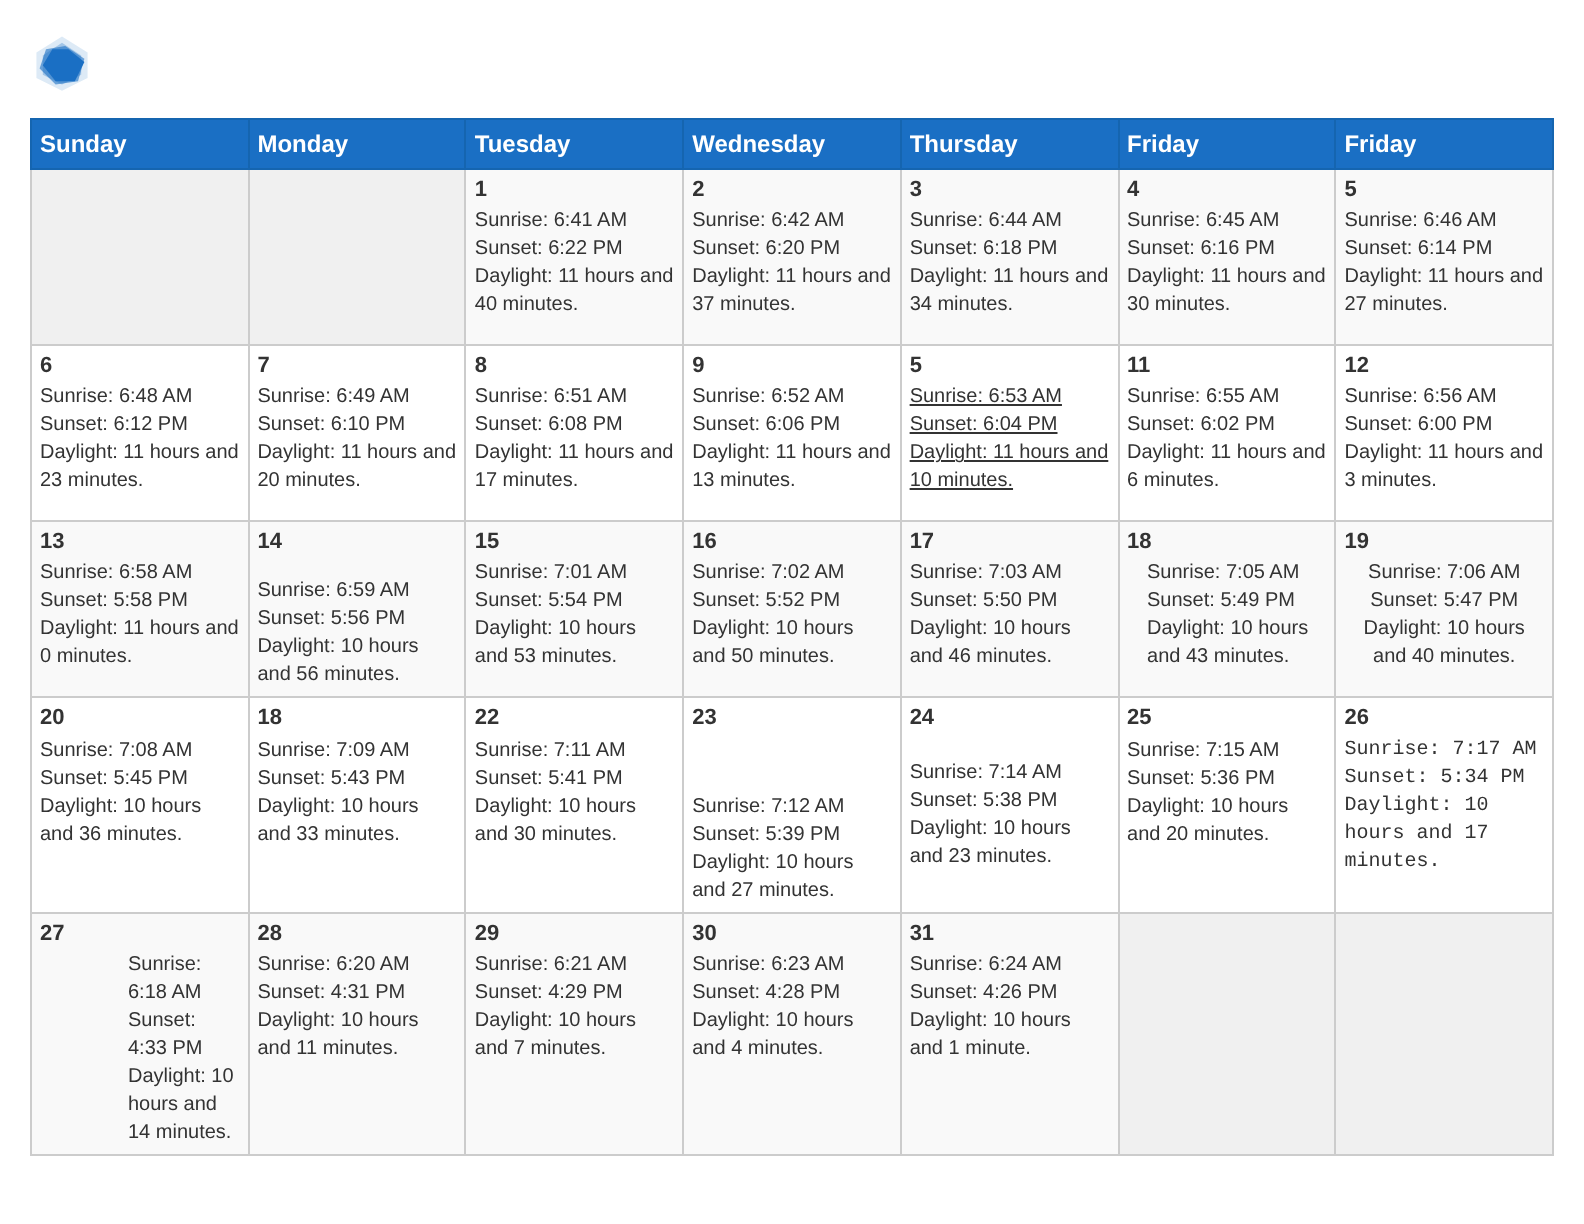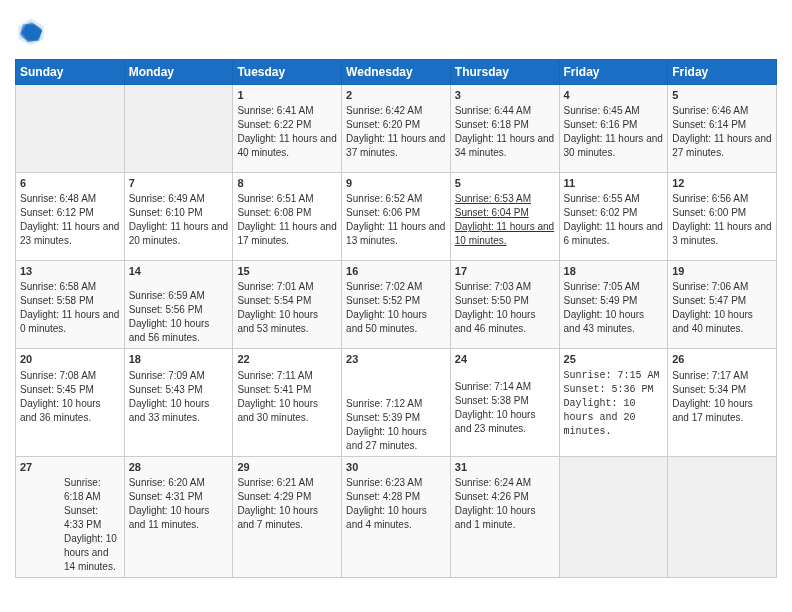--- a/index.html
+++ b/index.html
@@ -241,27 +241,27 @@
 Daylight: 10 hours and 50 minutes.</div>
           </td>
           <td>
             <span class="day-number">17</span>
             <div class="day-info" style="white-space: pre-line;">Sunrise: 7:03 AM
 Sunset: 5:50 PM
 Daylight: 10 hours and 46 minutes.</div>
           </td>
           <td>
             <span class="day-number">18</span>
-            <div class="day-info" style="white-space: pre-line;">Sunrise: 7:05 AM
+            <div class="day-info" style="white-space: pre-line; margin-left: 10px;">Sunrise: 7:05 AM
 Sunset: 5:49 PM
 Daylight: 10 hours and 43 minutes.</div>
           </td>
           <td>
             <span class="day-number">19</span>
-            <div class="day-info" style="white-space: pre-line;">Sunrise: 7:06 AM
+            <div class="day-info" style="white-space: pre-line; text-align: center;">Sunrise: 7:06 AM
 Sunset: 5:47 PM
 Daylight: 10 hours and 40 minutes.</div>
           </td>
         </tr>
         <tr>
           <td>
             <span class="day-number">20</span>
             <div class="day-info" style="white-space: pre-line;">Sunrise: 7:08 AM
 Sunset: 5:45 PM
 Daylight: 10 hours and 36 minutes.</div>
@@ -285,27 +285,27 @@
 Daylight: 10 hours and 27 minutes.</div>
           </td>
           <td>
             <span class="day-number">24</span>
             <div class="day-info" style="white-space: pre-line; margin-top: 12px;">Sunrise: 7:14 AM
 Sunset: 5:38 PM
 Daylight: 10 hours and 23 minutes.</div>
           </td>
           <td>
             <span class="day-number">25</span>
-            <div class="day-info" style="white-space: pre-line; font-family: Liberation Mono, monospace;">Sunrise: 7:15 AM
+            <div class="day-info" style="white-space: pre-line;">Sunrise: 7:15 AM
 Sunset: 5:36 PM
 Daylight: 10 hours and 20 minutes.</div>
           </td>
           <td>
             <span class="day-number">26</span>
-            <div class="day-info" style="white-space: pre-line;">Sunrise: 7:17 AM
+            <div class="day-info" style="white-space: pre-line; font-family: Liberation Mono, monospace;">Sunrise: 7:17 AM
 Sunset: 5:34 PM
 Daylight: 10 hours and 17 minutes.</div>
           </td>
         </tr>
         <tr>
           <td>
             <span class="day-number">27</span>
             <div class="day-info" style="white-space: pre-line; margin-left: 44px;">Sunrise: 6:18 AM
 Sunset: 4:33 PM
 Daylight: 10 hours and 14 minutes.</div>

